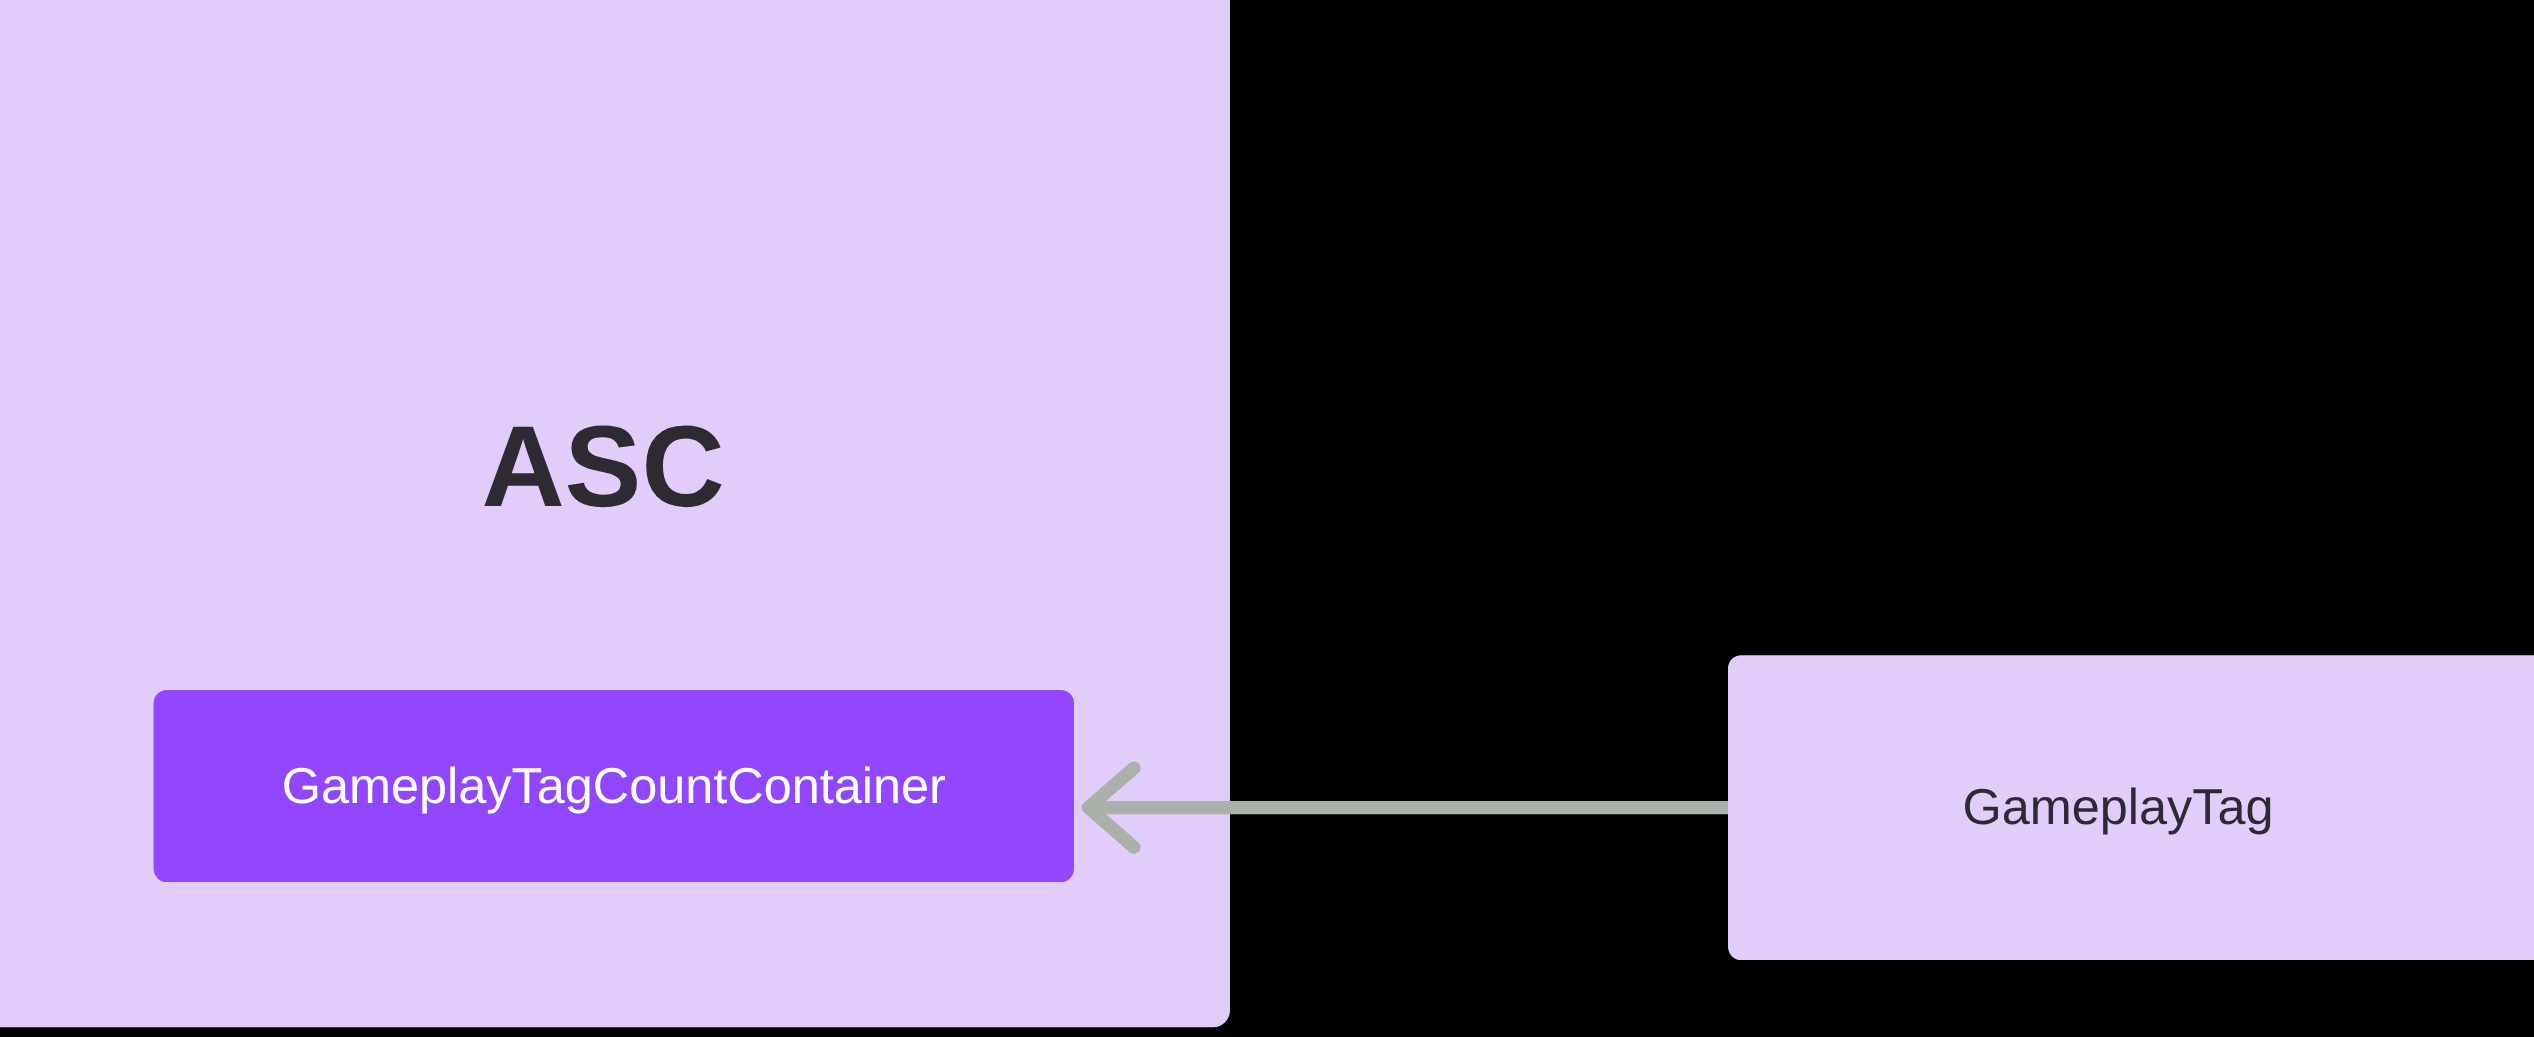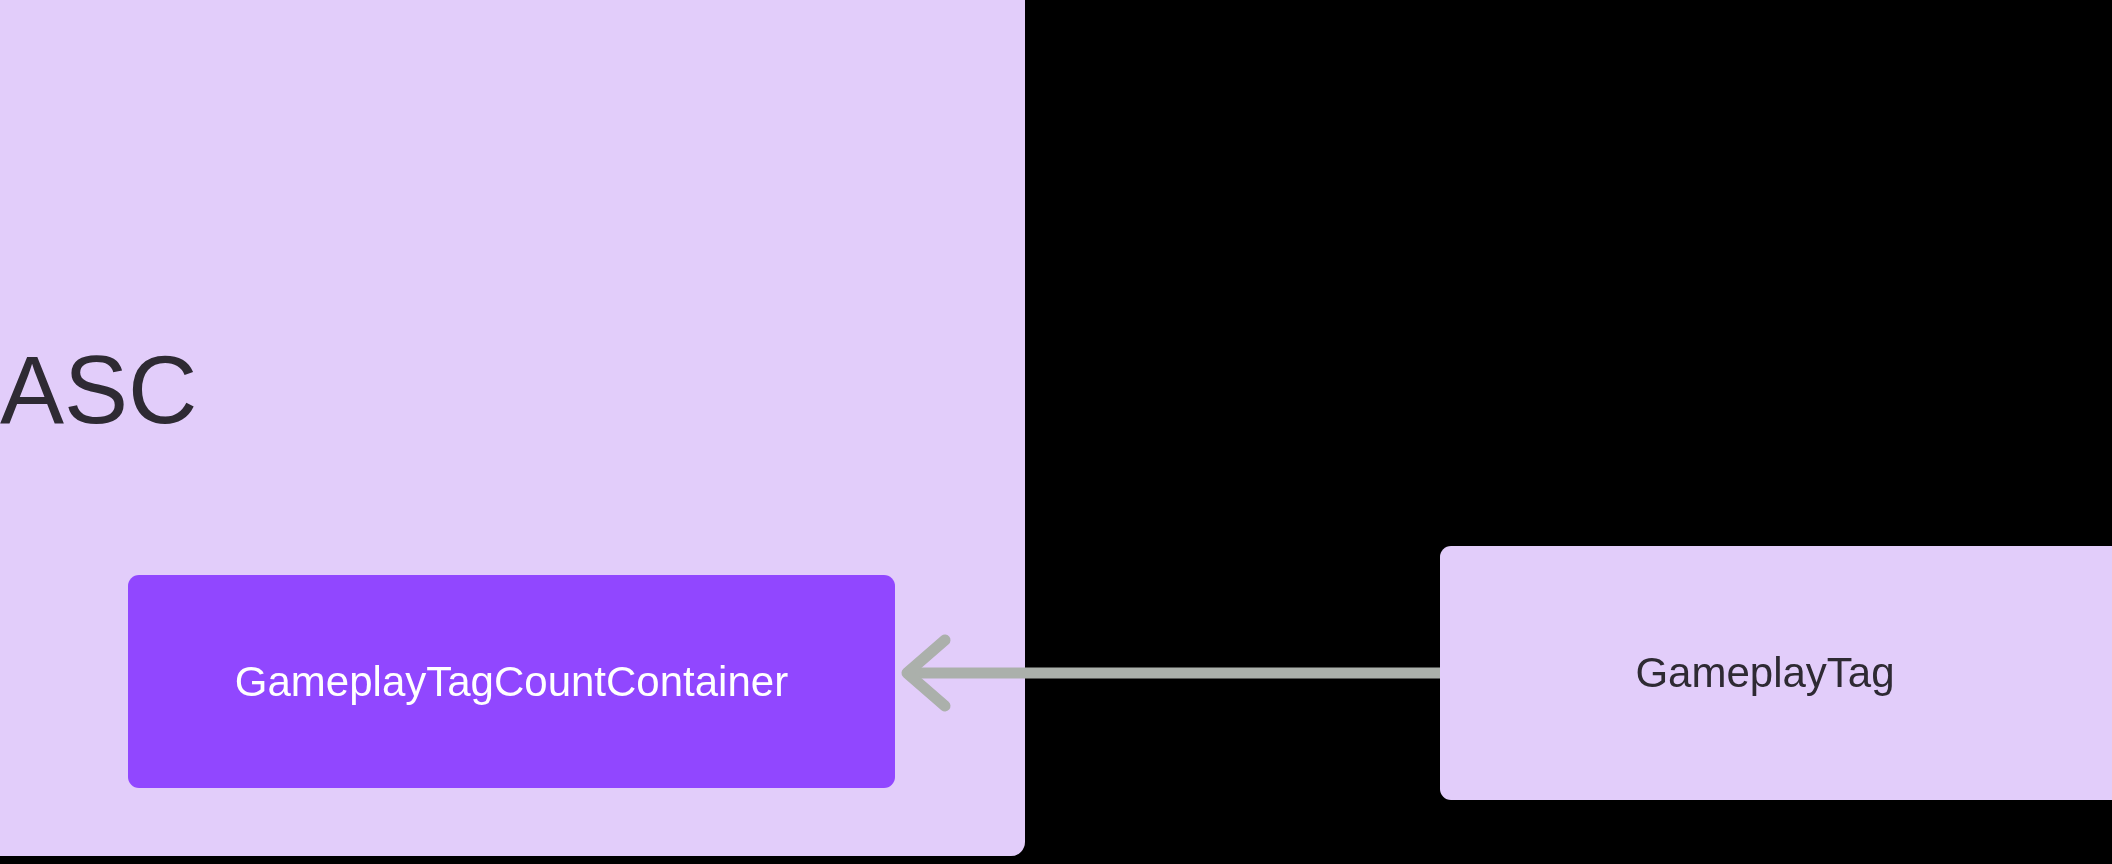--- a/index.html
+++ b/index.html
@@ -29,36 +29,36 @@
     height: 876px;
     background: #E2CDFA;
     border-radius: 14px;
     box-sizing: border-box;
   }
   .asc-title {
     position: absolute;
     left: 20px;
     top: 355px;
     width: 1005px;
-    text-align: left;
+    text-align: center;
     font-size: 96px;
     line-height: 110px;
-    font-weight: 400;
+    font-weight: 700;
     color: #2E2A33;
     letter-spacing: 0px;
     white-space: nowrap;
   }
 
   
   .node-inner {
     position: absolute;
     left: 148px;
     top: 595px;
     width: 767px;
-    height: 213px;
+    height: 160px;
     background: #9147FF;
     border-radius: 11px;
     display: flex;
     align-items: center;
     justify-content: center;
     box-sizing: border-box;
   }
   .node-inner-label {
     font-size: 42px;
     line-height: 48px;

